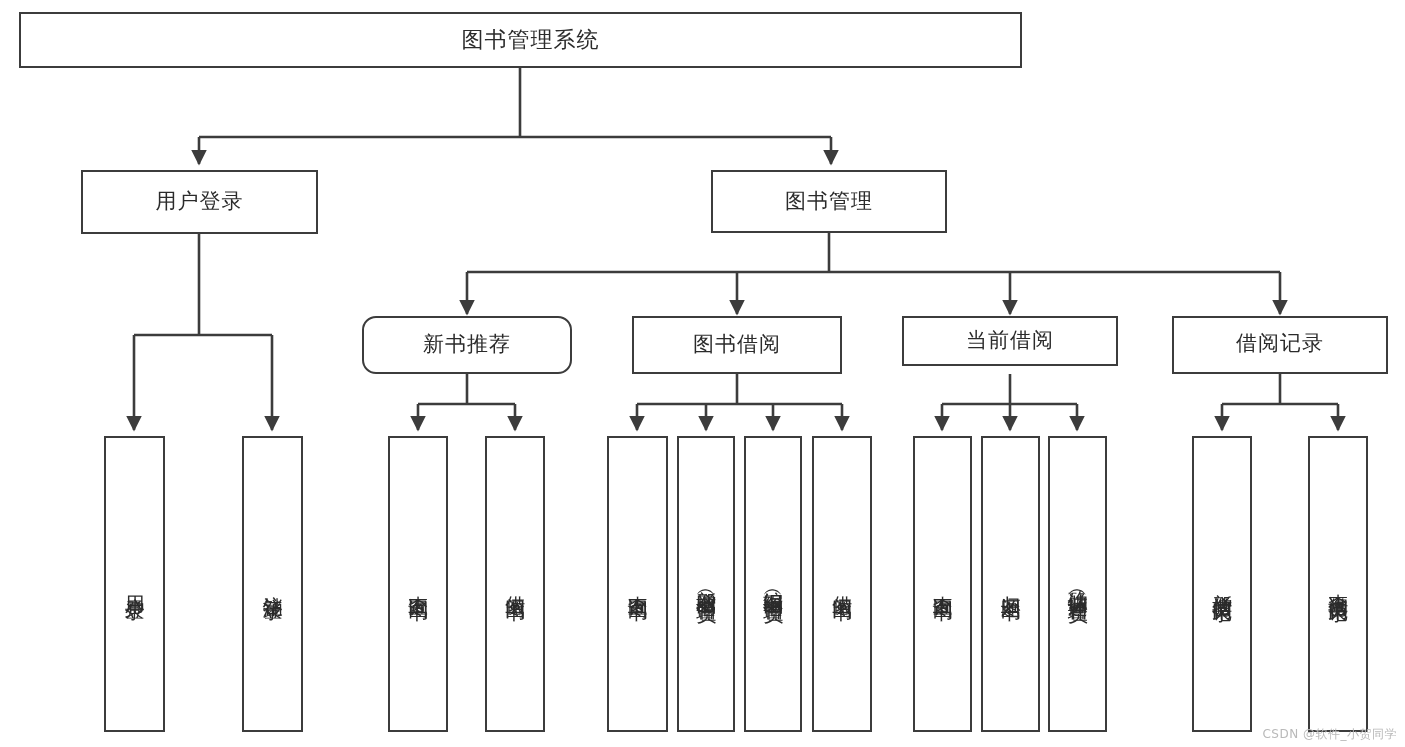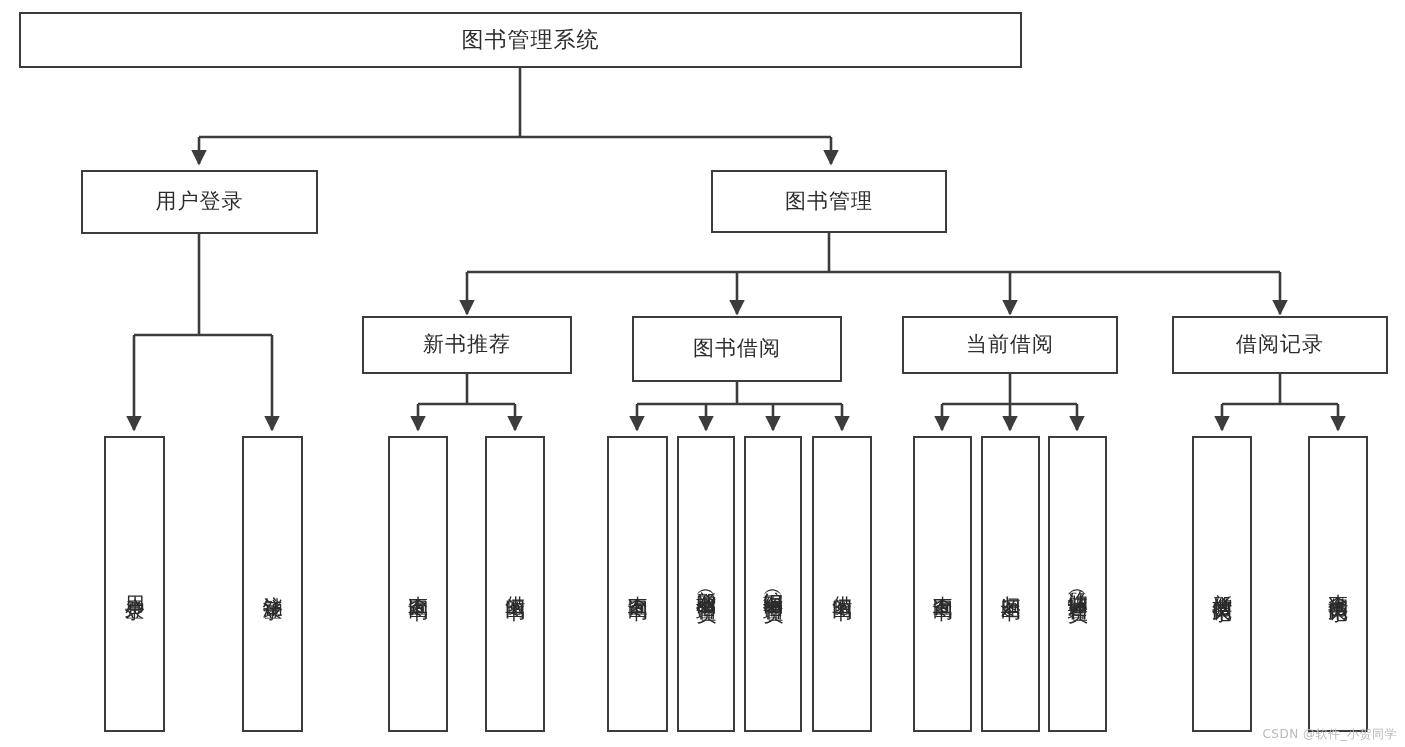--- a/index.html
+++ b/index.html
@@ -112,33 +112,33 @@
   </div>
 
   <div class="node h-label" style="left:81px;top:170px;width:237px;height:64px;">
     <span>用户登录</span>
   </div>
 
   <div class="node h-label" style="left:711px;top:170px;width:236px;height:63px;">
     <span>图书管理</span>
   </div>
 
-  <div class="node h-label" style="left:362px;top:316px;width:210px;height:58px;">
+  <div class="node h-label" style="left:362px;top:316px;width:210px;height:58px;border-radius:14px;">
     <span>新书推荐</span>
   </div>
 
-  <div class="node h-label" style="left:632px;top:316px;width:210px;height:66px;justify-content:center;">
+  <div class="node h-label" style="left:632px;top:316px;width:210px;height:58px;justify-content:center;">
     <span>图书借阅</span>
   </div>
 
-  <div class="node h-label" style="left:902px;top:316px;width:216px;height:58px;">
+  <div class="node h-label" style="left:902px;top:316px;width:216px;height:50px;">
     <span>当前借阅</span>
   </div>
 
-  <div class="node h-label" style="left:1172px;top:316px;width:216px;height:58px;">
+  <div class="node h-label" style="left:1172px;top:316px;width:216px;height:58px;font-family:Liberation Mono, monospace;">
     <span>借阅记录</span>
   </div>
 
   <div class="node leaf" style="left:104px;top:436px;width:61px;height:296px;">
     <span class="vtext">用户登录</span>
   </div>
 
   <div class="node leaf" style="left:242px;top:436px;width:61px;height:296px;">
     <span class="vtext">注销登录</span>
   </div>

